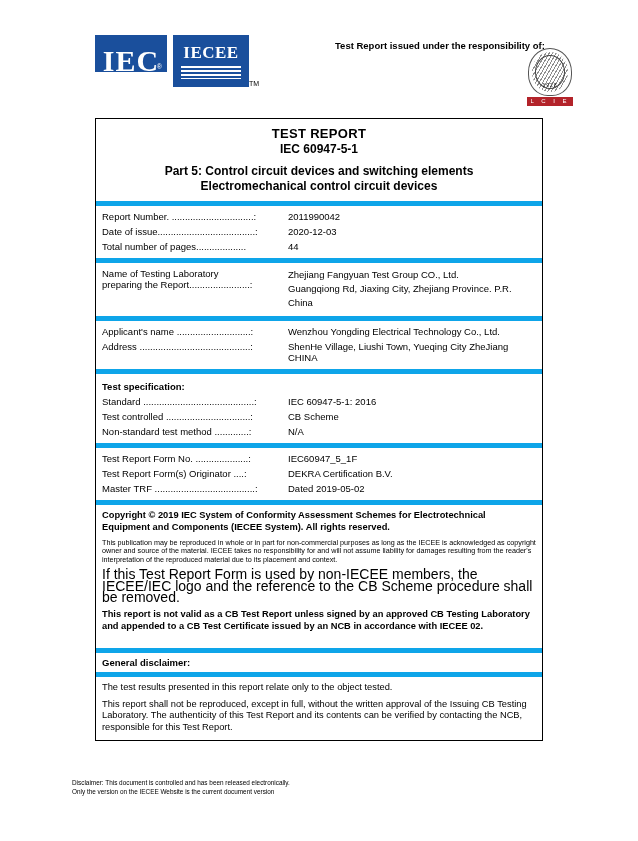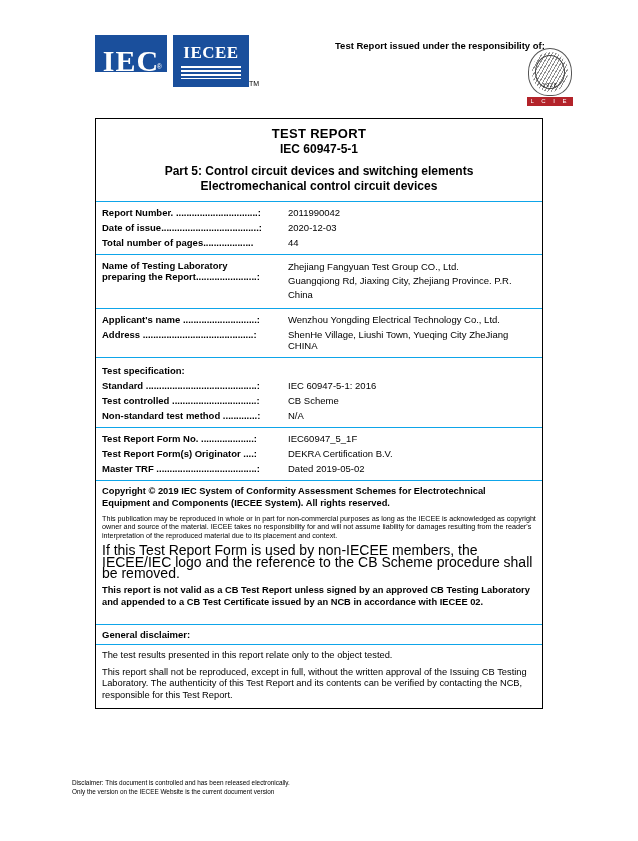--- a/index.html
+++ b/index.html
@@ -162,21 +162,21 @@
   .frame {
     position: absolute;
     left: 95px;
     top: 118px;
     width: 448px;
     border: 1px solid #000;
     box-sizing: border-box;
     background: #fff;
   }
   .row {
-    border-bottom: 1px solid #0ea5e9;
+    border-bottom: 5px solid #0ea5e9;
     padding: 0;
   }
   .row:last-child { border-bottom: none; }
 
   .title-block {
     text-align: center;
     padding: 7px 6px 8px 6px;
   }
   .title-block .t1 {
     font-size: 13px;
@@ -201,21 +201,21 @@
 
   .kv {
     display: flex;
     align-items: flex-start;
     padding: 3px 6px;
     font-size: 9.5px;
   }
   .kv .k {
     width: 186px;
     flex: 0 0 186px;
-    font-weight: bold;
+    font-weight: normal;
     white-space: nowrap;
     overflow: hidden;
   }
   .kv .v {
     flex: 1;
     font-weight: normal;
   }
 
   .group { padding: 3px 0 4px 0; }
   .group .kv { padding-top: 2px; padding-bottom: 2px; }

